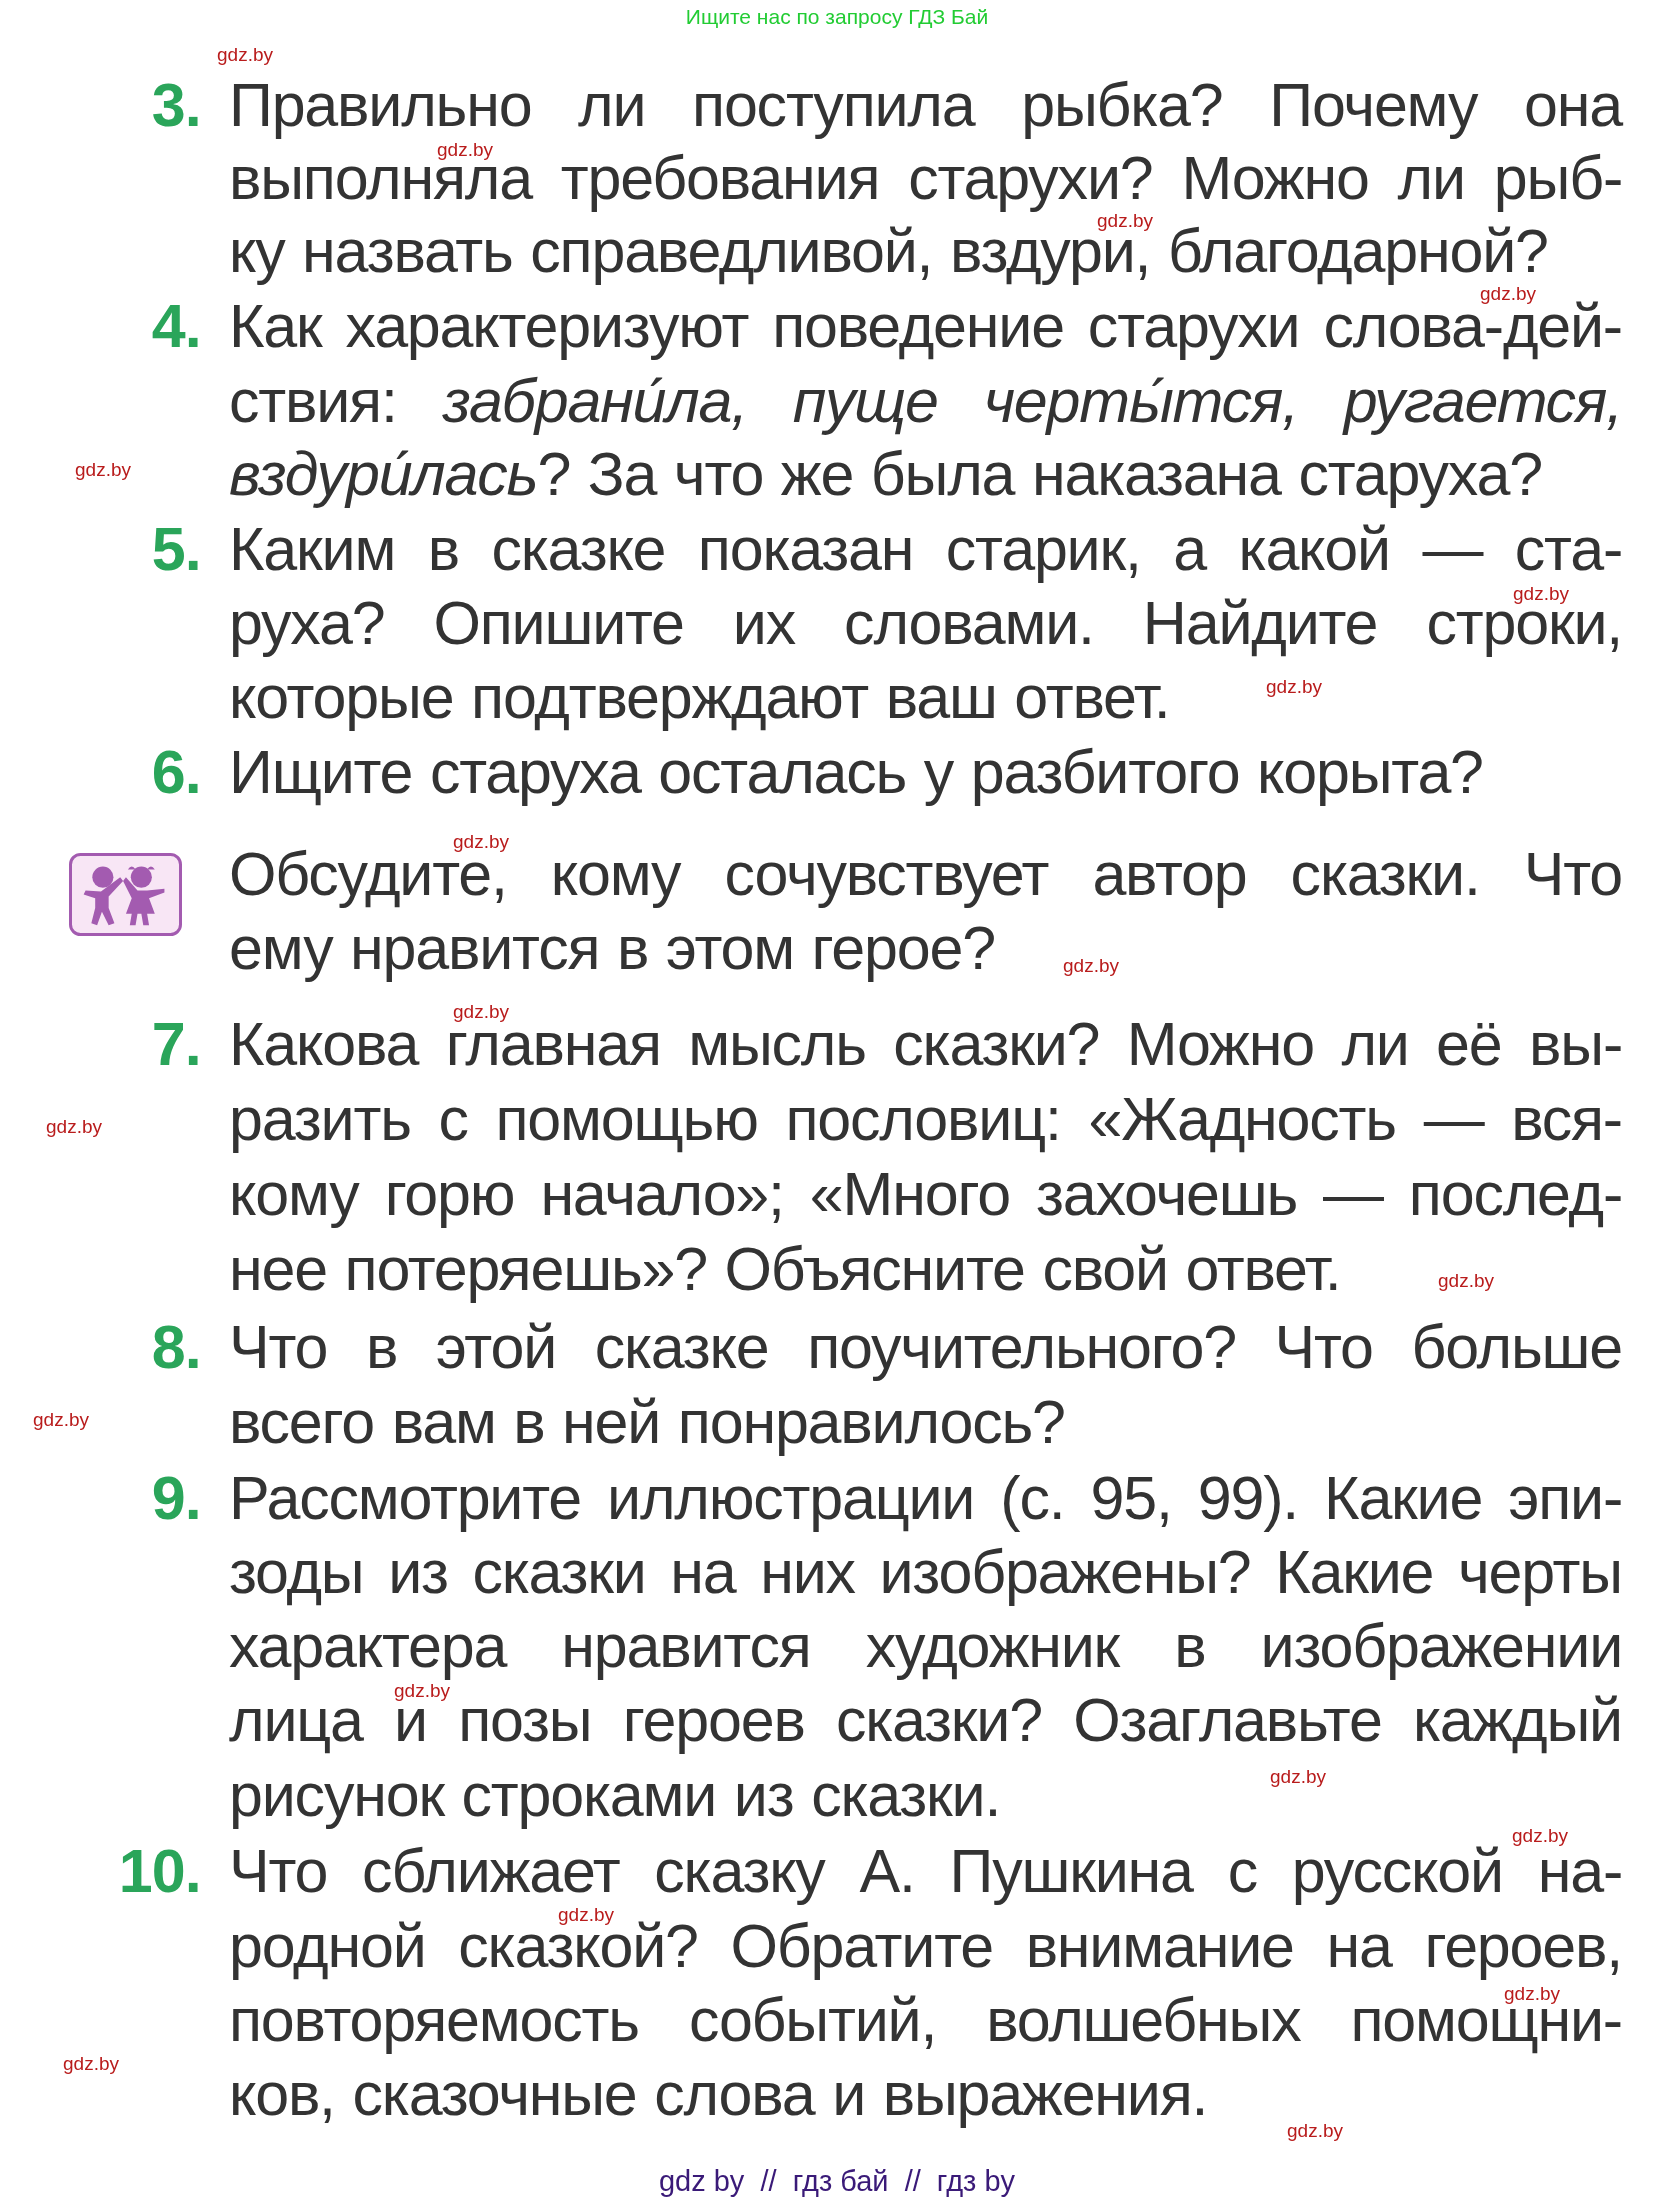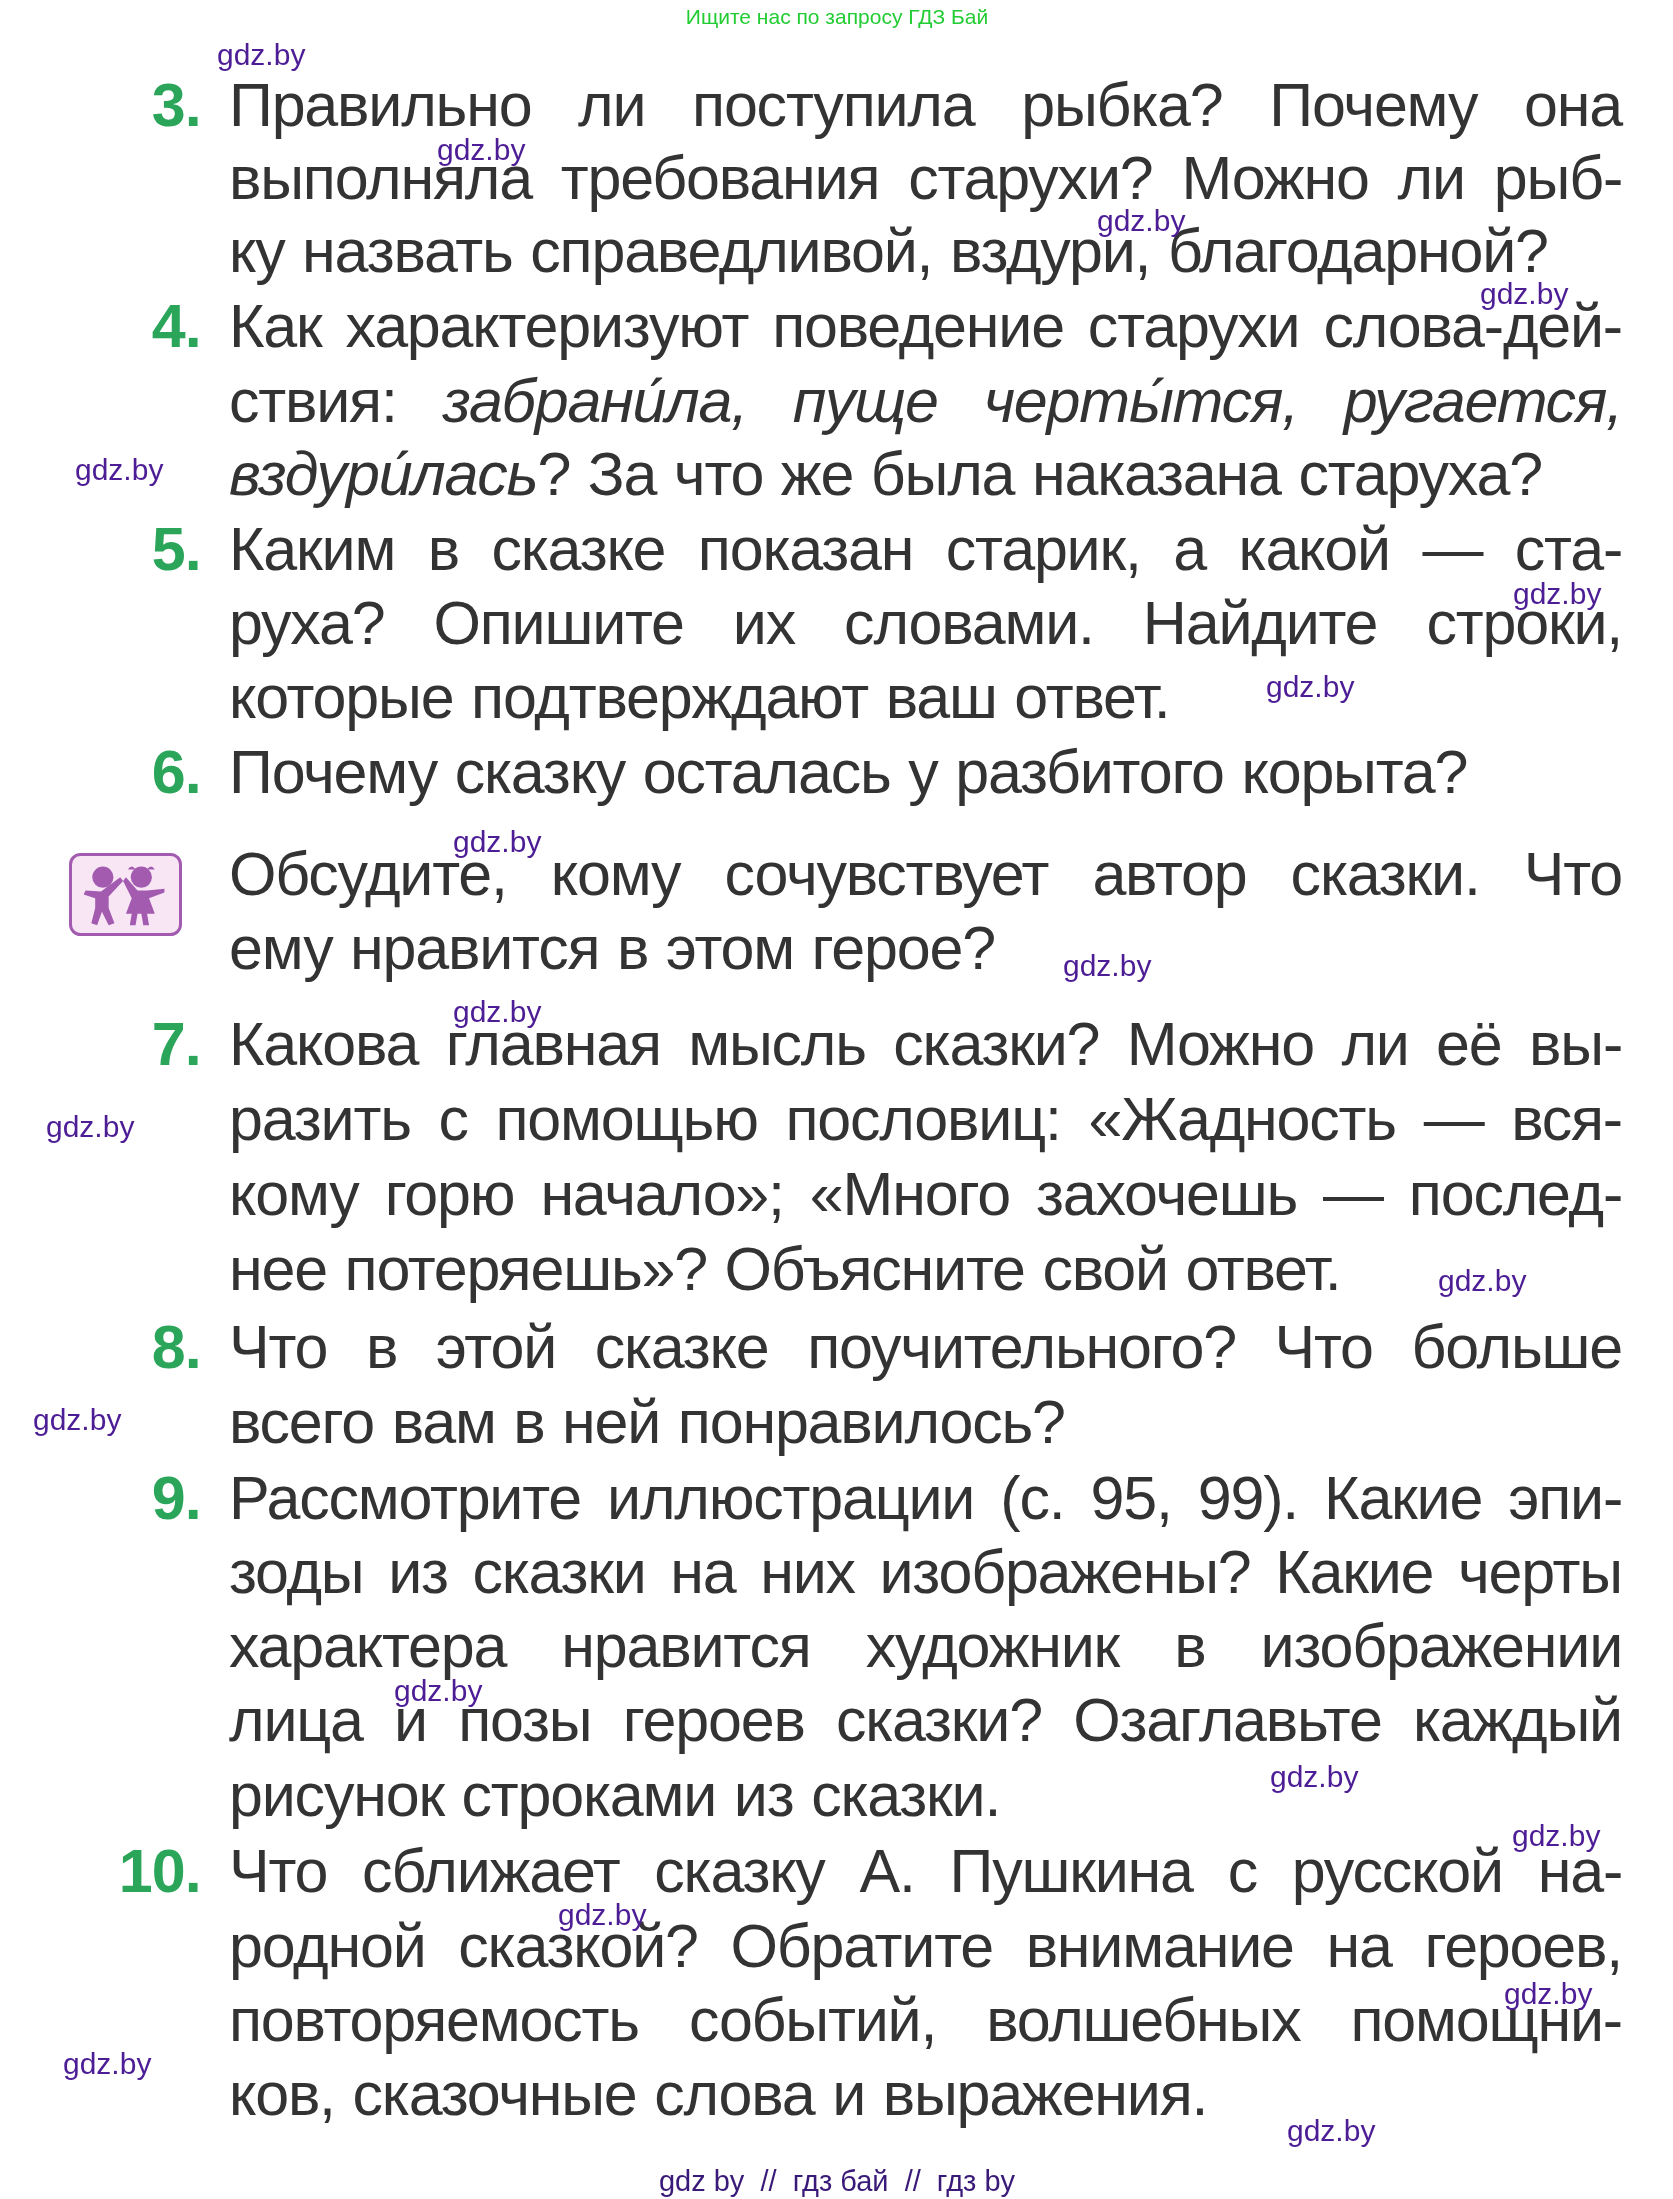--- a/index.html
+++ b/index.html
@@ -9,21 +9,21 @@
             font-size:21px; line-height:33px; color:#22cc33; }
   .line { position:absolute; left:229px; width:1393px; height:61px;
           font-size:61px; line-height:61px; color:#333333; white-space:nowrap;
           letter-spacing:-1.2px; word-spacing:1.9px; }
   .line.j { text-align:justify; text-align-last:justify; }
   .line.l { text-align:left; }
   .line i { font-style:italic; }
   .num { position:absolute; height:61px; font-size:61px; line-height:61px;
          font-weight:bold; color:#2aa55a; text-align:right; width:192px;
          left:8.6px; letter-spacing:-1px; }
-  .wm { position:absolute; font-size:30px; line-height:29px; color:#4c1d95;
+  .wm { position:absolute; font-size:19px; line-height:29px; color:#b91c1c;
         white-space:nowrap; }
   .footer { position:absolute; left:0; width:1674px; top:2165px; text-align:center;
             font-size:29px; line-height:33px; color:#3a1a78; white-space:pre; }
   .discuss-icon { position:absolute; left:69px; top:853px; width:113px; height:83px;
                   box-sizing:border-box; border:3.8px solid #a35bb0; border-radius:11.5px;
                   background:#f8e6f5; }
   .discuss-icon svg { position:absolute; left:0; top:0; width:106px; height:75px; }
 </style>
 </head>
 <body>
@@ -39,21 +39,21 @@
 <div class="line j" style="top:296px">Как характеризуют поведение старухи слова-дей-</div>
 <div class="line j" style="top:371px"><span>ствия: </span><i>забрани́ла, пуще черты́тся, ругается,</i></div>
 <div class="line l" style="top:444px"><i>вздури́лась</i><span>? За что же была наказана старуха?</span></div>
 
 <div class="num" style="top:519px">5.</div>
 <div class="line j" style="top:519px">Каким в сказке показан старик, а какой — ста-</div>
 <div class="line j" style="top:593px">руха? Опишите их словами. Найдите строки,</div>
 <div class="line l" style="top:667px">которые подтверждают ваш ответ.</div>
 
 <div class="num" style="top:742px">6.</div>
-<div class="line l" style="top:742px">Почему сказку осталась у разбитого корыта?</div>
+<div class="line l" style="top:742px">Ищите старуха осталась у разбитого корыта?</div>
 
 <div class="discuss-icon">
   <svg viewBox="0 0 110 78">
     <g fill="#a35bb0">
       <circle cx="32" cy="22" r="11"></circle>
       <path d="M14 36 L30 37 L50 22 L53 26 L38 42 L38 54 L44 70 L38 72 L31 58 L26 72 L20 70 L24 54 L24 44 L12 40 Z"></path>
       <circle cx="72" cy="22" r="11"></circle>
       <path d="M58 14 Q62 8 66 14 Z M78 14 Q82 8 86 14 Z"></path>
       <path d="M53 26 L56 22 L68 36 L78 36 L96 34 L96 38 L80 44 L86 60 L78 60 L80 72 L74 72 L72 60 L68 60 L66 72 L60 72 L62 60 L56 60 L62 44 Z"></path>
     </g>

